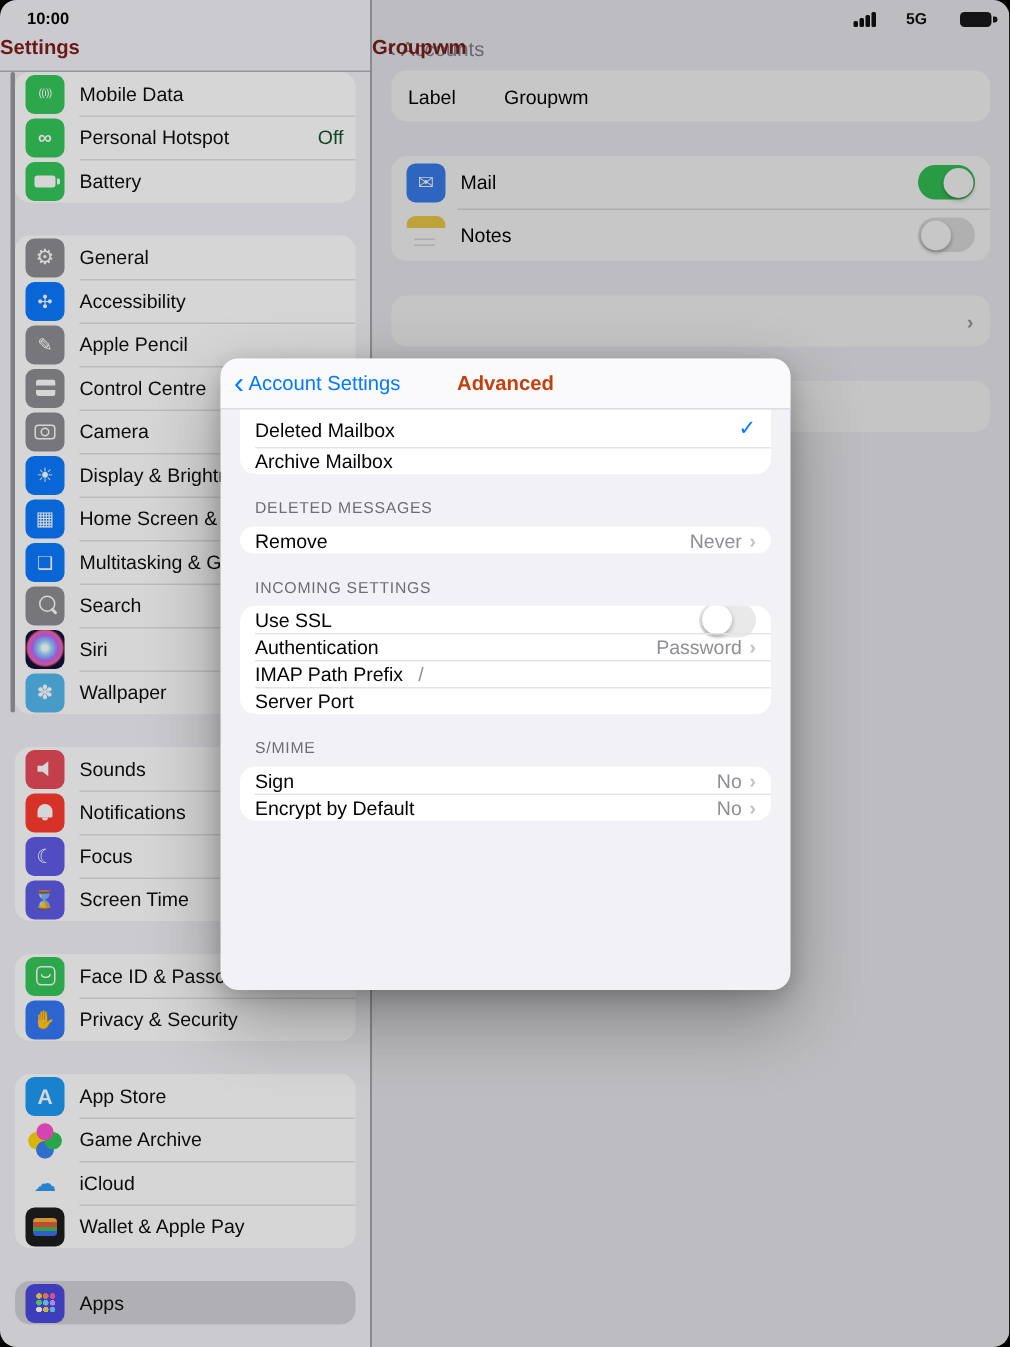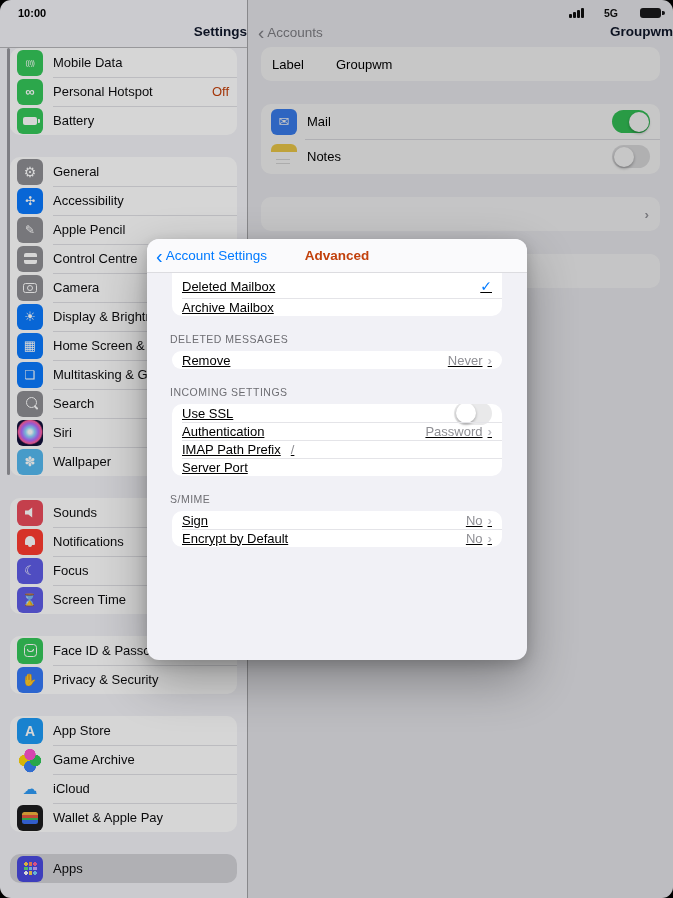--- a/index.html
+++ b/index.html
@@ -14,35 +14,35 @@
 
   .time{position:absolute;left:18px;top:7px;font-size:11px;font-weight:700;color:#000;}
   .statusicons{position:absolute;right:12px;top:7px;display:flex;align-items:center;gap:20px;}
   .bars{display:flex;align-items:flex-end;gap:1.5px;height:10px;}
   .bars i{display:block;width:2.5px;background:#111;border-radius:1px;}
   .net{font-size:10.5px;font-weight:600;color:#111;}
   .batt{width:21px;height:10.5px;background:#1a1a1c;border-radius:3px;position:relative;margin-left:2px;}
   .batt::after{content:"";position:absolute;right:-3.5px;top:3px;width:2.5px;height:4.5px;background:#1a1a1c;border-radius:0 2px 2px 0;}
 
   .hdr{position:absolute;top:0;left:0;right:0;height:47px;}
-  .hdr .title{position:absolute;left:0;right:0;bottom:8px;text-align:right;font-size:13.5px;font-weight:700;color:#0f172a;}
+  .hdr .title{position:absolute;left:0;right:0;bottom:8px;text-align:left;font-size:13.5px;font-weight:700;color:#7f1d1d;}
   .pane-l .hdr{border-bottom:1px solid rgba(0,0,0,.25);}
   .backlink{position:absolute;left:10px;bottom:7px;display:flex;align-items:center;color:#85858b;font-size:13.5px;}
   .backlink .chv{font-size:19px;line-height:13px;margin-right:3px;font-weight:400;}
 
   
   .sblist{position:absolute;top:47px;left:0;right:0;padding:1px 10px 0;}
   .grp{background:#fff;border-radius:10px;margin-bottom:22px;overflow:hidden;}
   .grp.selbg{background:#d1d1d6;}
   .srow{height:29px;display:flex;align-items:center;padding:0 8px 0 7px;position:relative;}
   .srow+.srow::before{content:"";position:absolute;left:43px;right:0;top:0;height:1px;background:#e0e0e5;}
   .ic{width:26px;height:26px;border-radius:6px;margin-right:10px;flex:none;display:flex;align-items:center;
       justify-content:center;color:#fff;position:relative;overflow:hidden;}
   .lbl{font-size:13px;color:#0d0d0f;white-space:nowrap;flex:1;min-width:0;}
-  .val{font-size:13px;color:#c2410c;margin-left:auto;padding-left:6px;}
+  .val{font-size:13px;color:#14532d;margin-left:auto;padding-left:6px;}
   .scrollbar{position:absolute;left:7px;top:48px;width:3px;height:427px;background:rgba(60,60,67,.5);border-radius:2px;z-index:5;}
 
   
   .g-batt{width:14px;height:8px;background:#fff;border-radius:2px;position:relative;}
   .g-batt::after{content:"";position:absolute;right:-3px;top:2px;width:2px;height:4px;background:#fff;border-radius:0 1px 1px 0;}
   .g-cam{width:14px;height:10px;border:1.4px solid #fff;border-radius:2.5px;position:relative;box-sizing:border-box;}
   .g-cam::after{content:"";position:absolute;left:3px;top:1.4px;width:4px;height:4px;border:1.3px solid #fff;border-radius:50%;}
   .g-cc{width:13px;height:11px;border-radius:2px;background:
      linear-gradient(#fff,#fff) 0 0/13px 4px no-repeat,
      linear-gradient(#fff,#fff) 0 7px/13px 4px no-repeat;}
@@ -96,21 +96,21 @@
   .mlist .tg.off{background:#e9e9ea;}
 
   
   .modal{position:absolute;left:147px;top:239px;width:380px;height:421px;background:#f1f1f6;border-radius:12px;
          box-shadow:0 20px 50px rgba(0,0,0,.32),0 4px 14px rgba(0,0,0,.18);overflow:hidden;z-index:10;}
   .mhdr{height:33px;background:#fafafc;border-bottom:1px solid #dcdce0;position:relative;
         display:flex;align-items:center;justify-content:center;}
   .mback{position:absolute;left:9px;top:0;bottom:0;display:flex;align-items:center;color:#007aff;font-size:13.5px;cursor:default;}
   .mback .chv{font-size:20px;line-height:12px;margin-right:3px;}
   .mtitle{font-size:13.5px;font-weight:700;color:#c2410c;}
-  .mlist{margin:0 25px;background:#fff;border-radius:10px;overflow:hidden;text-decoration:underline;}
+  .mlist{margin:0 13px;background:#fff;border-radius:10px;overflow:hidden;}
   .mlist.cliptop{border-radius:0 0 10px 10px;}
   .mrow{height:18px;display:flex;align-items:center;padding:0 10px;position:relative;font-size:13px;color:#000;}
   .mrow+.mrow::before{content:"";position:absolute;left:10px;right:0;top:0;height:1px;background:#e4e4e8;}
   .mrow.clipped{height:21px;align-items:flex-end;padding-bottom:4px;}
   .mhead{margin:17px 23px 5px;font-size:10.5px;line-height:13px;color:#6d6d72;letter-spacing:.5px;}
   .mval{margin-left:auto;color:#8e8e93;font-size:13px;}
   .chev{color:#c2c2c7;font-size:13.5px;margin-left:5px;font-weight:700;}
   .check{margin-left:auto;color:#007aff;font-size:14px;font-weight:700;}
   .inlineval{margin-left:10px;color:#8e8e93;}
 </style>

